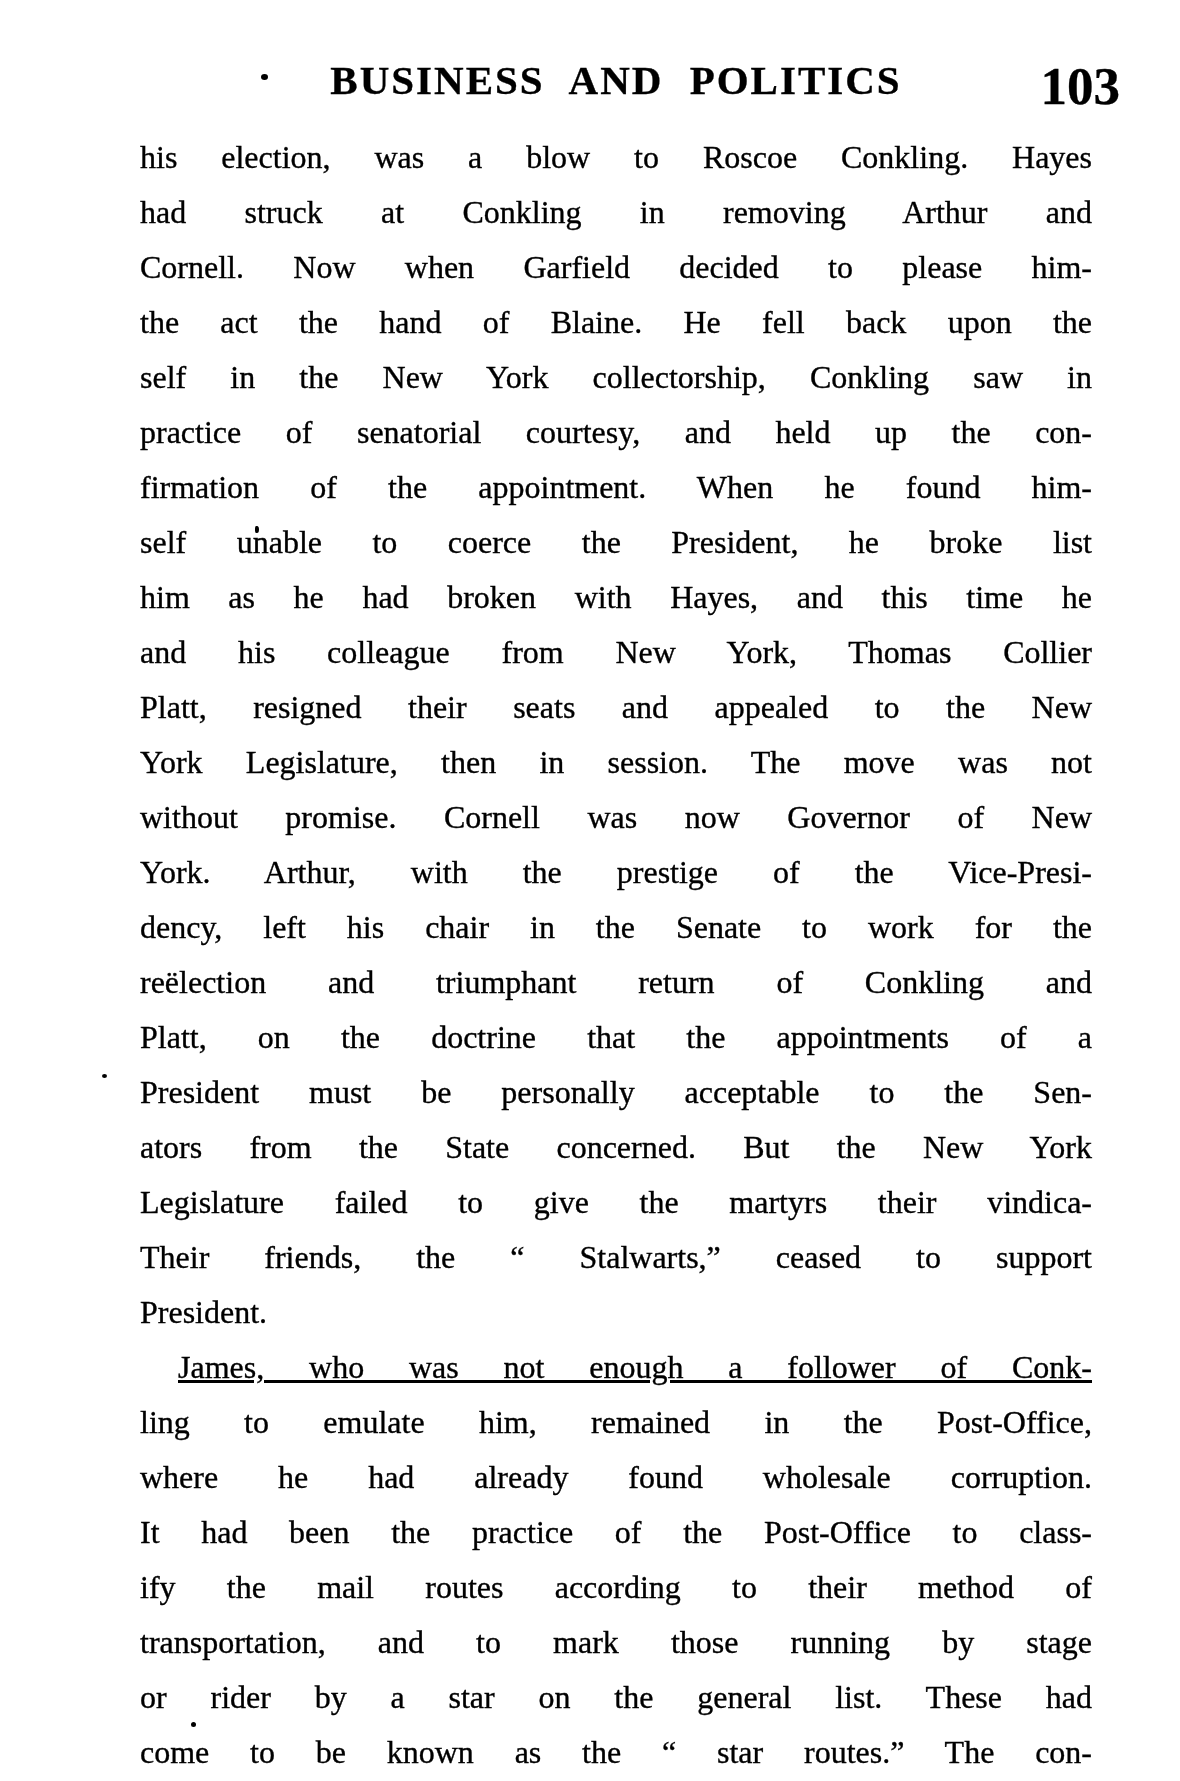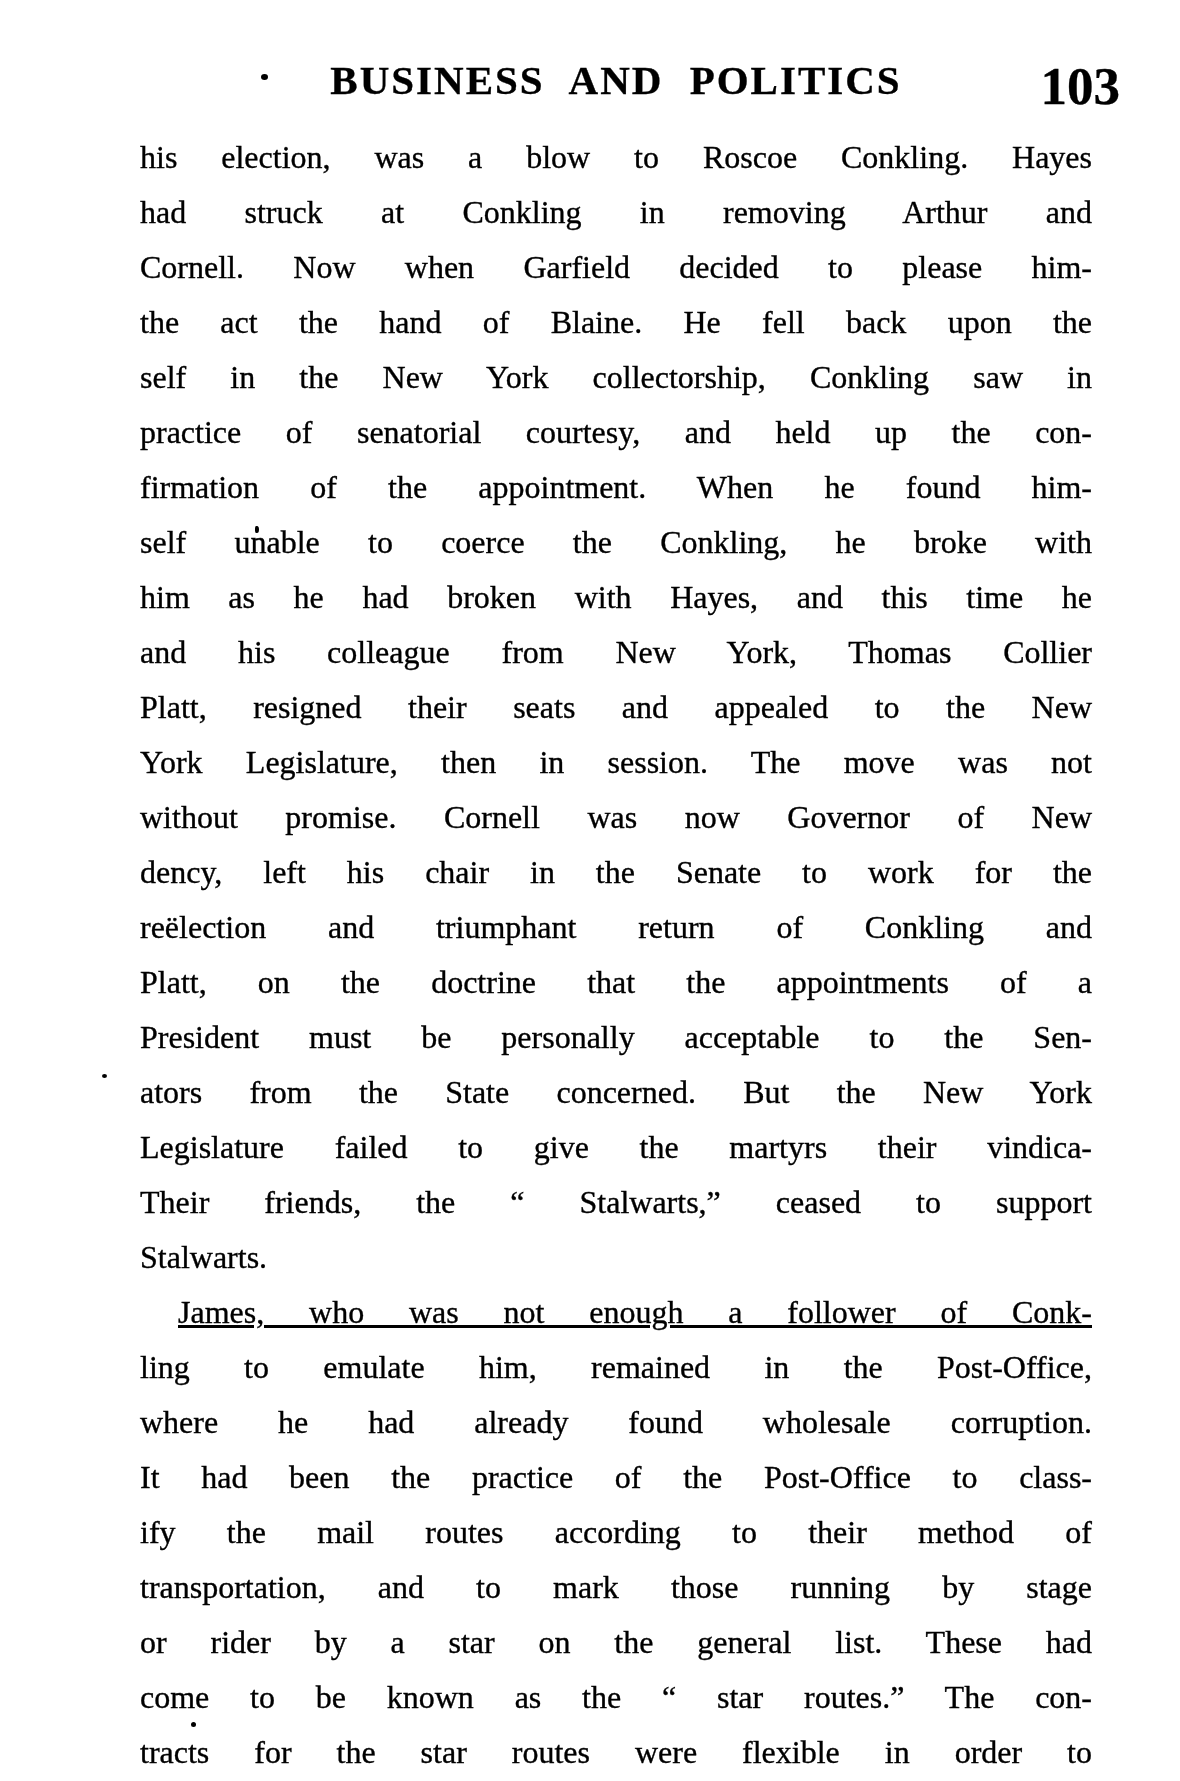--- a/index.html
+++ b/index.html
@@ -100,34 +100,35 @@
   </header>
 
   <main class="page-body">
     <p class="line">his election, was a blow to Roscoe Conkling. Hayes</p>
     <p class="line">had struck at Conkling in removing Arthur and</p>
     <p class="line">Cornell. Now when Garfield decided to please him-</p>
     <p class="line">the act the hand of Blaine. He fell back upon the</p>
     <p class="line">self in the New York collectorship, Conkling saw in</p>
     <p class="line">practice of senatorial courtesy, and held up the con-</p>
     <p class="line">firmation of the appointment. When he found him-</p>
-    <p class="line">self unable to coerce the Conkling, he broke with</p>
+    <p class="line">self unable to coerce the President, he broke list</p>
     <p class="line">him as he had broken with Hayes, and this time he</p>
     <p class="line">and his colleague from New York, Thomas Collier</p>
     <p class="line">Platt, resigned their seats and appealed to the New</p>
     <p class="line">York Legislature, then in session. The move was not</p>
     <p class="line">without promise. Cornell was now Governor of New</p>
+    <p class="line">York. Arthur, with the prestige of the Vice-Presi-</p>
     <p class="line">dency, left his chair in the Senate to work for the</p>
     <p class="line">reëlection and triumphant return of Conkling and</p>
     <p class="line">Platt, on the doctrine that the appointments of a</p>
     <p class="line">President must be personally acceptable to the Sen-</p>
     <p class="line">ators from the State concerned. But the New York</p>
     <p class="line">Legislature failed to give the martyrs their vindica-</p>
     <p class="line">Their friends, the “ Stalwarts,” ceased to support</p>
-    <p class="line line-short">Stalwarts.</p>
+    <p class="line line-short">President.</p>
     <p class="line line-indent">James, who was not enough a follower of Conk-</p>
     <p class="line">ling to emulate him, remained in the Post-Office,</p>
     <p class="line">where he had already found wholesale corruption.</p>
     <p class="line">It had been the practice of the Post-Office to class-</p>
     <p class="line">ify the mail routes according to their method of</p>
     <p class="line">transportation, and to mark those running by stage</p>
     <p class="line">or rider by a star on the general list. These had</p>
     <p class="line">come to be known as the “ star routes.” The con-</p>
     <p class="line">tracts for the star routes were flexible in order to</p>
   </main>

